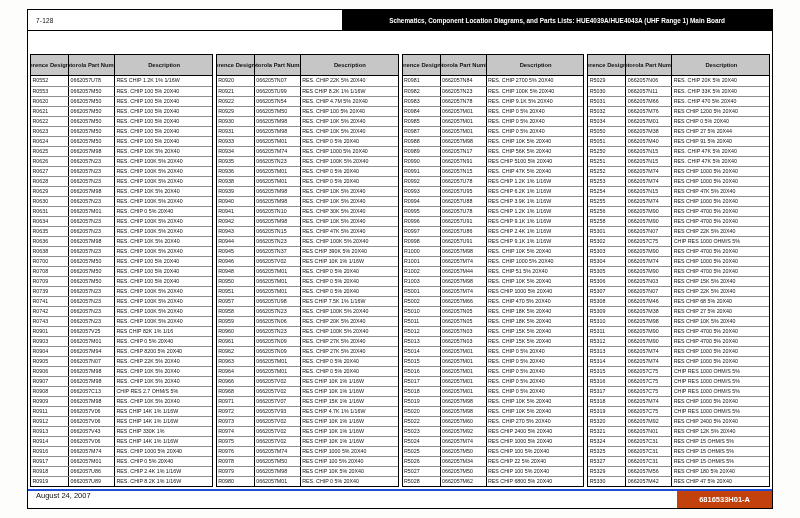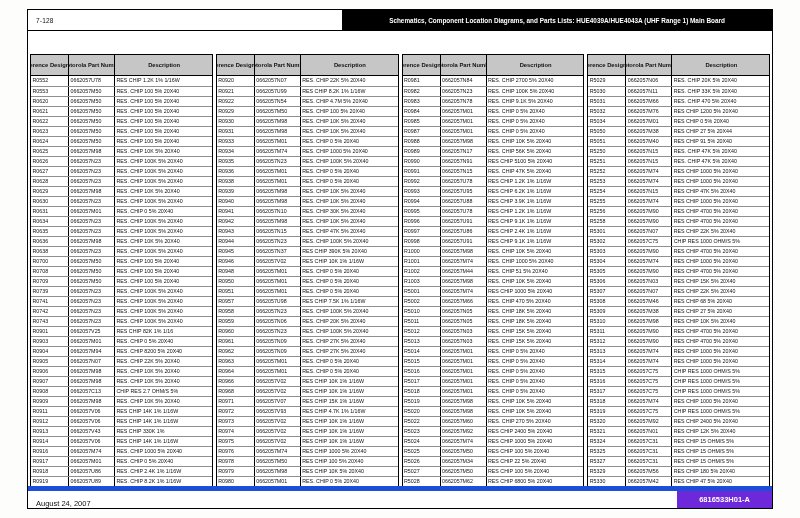--- a/index.html
+++ b/index.html
@@ -21,26 +21,26 @@
   .page-num{font-size:6.5px;padding-left:8px;letter-spacing:.2px;}
   .title-bar{
     background:#000;color:#fff;height:100%;
     display:flex;align-items:center;justify-content:center;
     font-weight:bold;font-size:6.4px;padding:0 10px;min-width:430px;
     box-sizing:border-box;white-space:nowrap;
   }
   
   .ftr{
     position:absolute;left:0;bottom:0;right:0;height:17px;
-    border-top:5px solid #1d4ed8;
-    display:flex;justify-content:space-between;align-items:flex-end;
+    border-top:2px solid #1d4ed8;
+    display:flex;justify-content:space-between;align-items:flex-start;
   }
   .date{font-size:7.5px;padding-left:8px;}
   .doc-bar{
-    background:#6d28d9;color:#fff;height:100%;
+    background:#c2410c;color:#fff;height:100%;
     display:flex;align-items:center;justify-content:center;
     font-weight:bold;font-size:7.5px;padding:0 22px;box-sizing:border-box;
     white-space:nowrap;
   }
   
   .body{
     position:absolute;left:0;right:0;top:21px;bottom:18px;
     padding:23px 2px 0 2px;display:flex;gap:3px;align-items:flex-start;
     box-sizing:border-box;
   }

